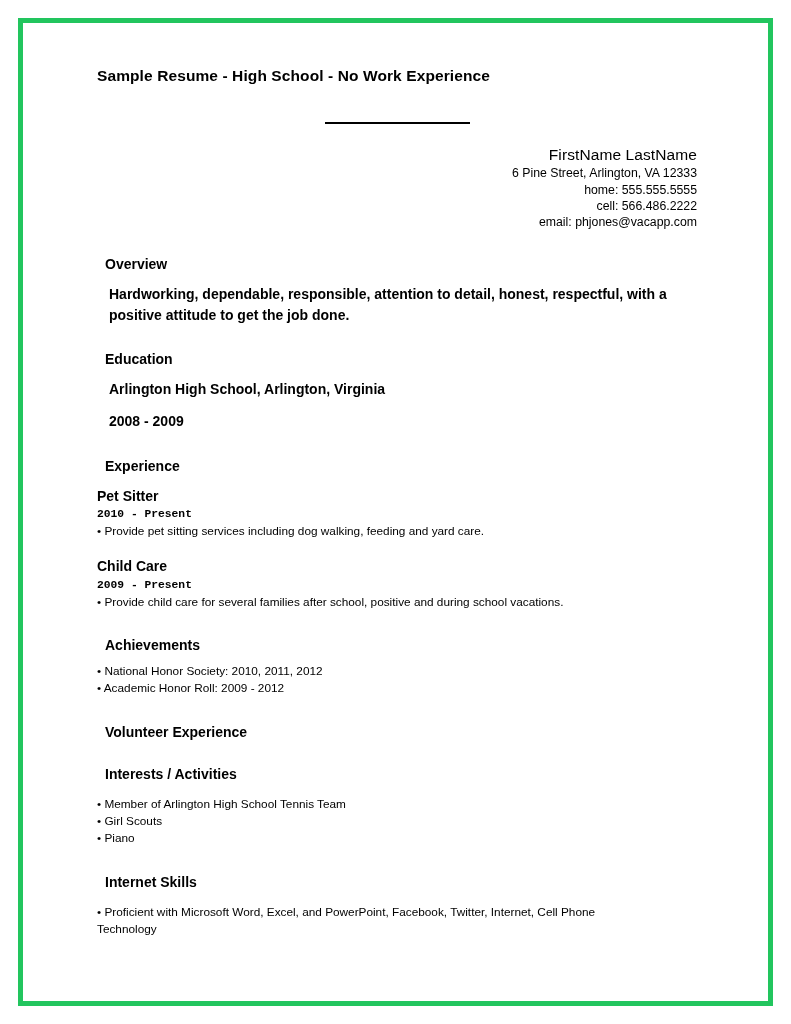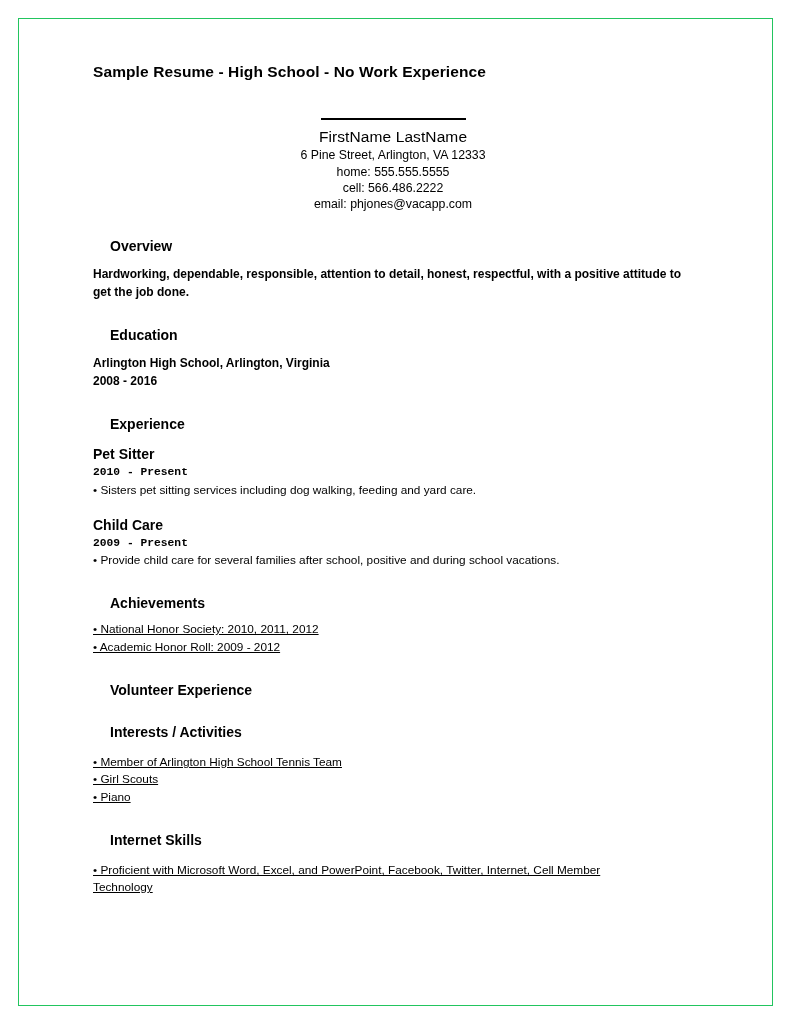--- a/index.html
+++ b/index.html
@@ -15,21 +15,21 @@
     position: relative;
     overflow: hidden;
   }
   .page {
     position: absolute;
     left: 18px;
     top: 18px;
     width: 755px;
     height: 988px;
     background: #ffffff;
-    border: 1px solid #22c55e;
+    border: 5px solid #22c55e;
     box-sizing: border-box;
   }
   .content {
     position: absolute;
     left: 74px;
     top: 30px;
     width: 600px;
   }
   .doc-title {
     font-size: 15.5px;
@@ -44,44 +44,45 @@
     margin-top: 28px;
   }
   .short-rule {
     display: inline-block;
     width: 145px;
     height: 0;
     border-top: 2px solid #000;
     vertical-align: middle;
   }
   .contact {
-    text-align: center;
+    text-align: right;
+    margin-top: 14px;
     line-height: 1.32;
   }
   .contact .name {
     font-size: 15.5px;
     font-weight: normal;
     letter-spacing: 0.1px;
   }
   .contact .line {
     font-size: 12.3px;
   }
   h2.section {
     font-size: 14px;
     font-weight: bold;
-    margin: 26px 0 12px 17px;
+    margin: 26px 0 12px 8px;
   }
   h2.section.tight {
     margin-bottom: 10px;
   }
   .bold-body {
-    font-size: 12px;
+    font-size: 14px;
     font-weight: bold;
     line-height: 1.45;
-    margin: 0;
+    margin: 12px;
   }
   .entry {
     margin: 0 0 16px 0;
   }
   .entry .job-title {
     font-size: 14px;
     font-weight: bold;
     margin: 0;
     line-height: 1.45;
   }
@@ -94,21 +95,20 @@
   }
   .entry .job-desc {
     font-size: 11.8px;
     margin: 1px 0 0 0;
     line-height: 1.45;
   }
   ul.bullets {
     list-style: none;
     margin: 0;
     padding: 0;
-    text-decoration: underline;
   }
   ul.bullets li {
     font-size: 11.8px;
     line-height: 1.47;
     margin: 0;
   }
   ul.bullets.gap {
     margin-top: 14px;
   }
   ul.bullets li.wrap {
@@ -133,28 +133,28 @@
       <div class="line">home: 555.555.5555</div>
       <div class="line">cell: 566.486.2222</div>
       <div class="line">email: phjones@vacapp.com</div>
     </div>
 
     <h2 class="section">Overview</h2>
     <p class="bold-body">Hardworking, dependable, responsible, attention to detail, honest, respectful, with a positive attitude to get the job done.</p>
 
     <h2 class="section">Education</h2>
     <p class="bold-body">Arlington High School, Arlington, Virginia</p>
-    <p class="bold-body">2008 - 2016</p>
+    <p class="bold-body">2008 - 2009</p>
 
     <h2 class="section">Experience</h2>
 
     <div class="entry">
       <p class="job-title">Pet Sitter</p>
       <p class="job-dates">2010 - Present</p>
-      <p class="job-desc">• Sisters pet sitting services including dog walking, feeding and yard care.</p>
+      <p class="job-desc">• Provide pet sitting services including dog walking, feeding and yard care.</p>
     </div>
 
     <div class="entry">
       <p class="job-title">Child Care</p>
       <p class="job-dates">2009 - Present</p>
       <p class="job-desc">• Provide child care for several families after school, positive and during school vacations.</p>
     </div>
 
     <h2 class="section tight">Achievements</h2>
     <ul class="bullets">
@@ -166,17 +166,17 @@
 
     <h2 class="section">Interests / Activities</h2>
     <ul class="bullets gap">
       <li>• Member of Arlington High School Tennis Team</li>
       <li>• Girl Scouts</li>
       <li>• Piano</li>
     </ul>
 
     <h2 class="section">Internet Skills</h2>
     <ul class="bullets gap">
-      <li class="wrap">• Proficient with Microsoft Word, Excel, and PowerPoint, Facebook, Twitter, Internet, Cell Member Technology</li>
+      <li class="wrap">• Proficient with Microsoft Word, Excel, and PowerPoint, Facebook, Twitter, Internet, Cell Phone Technology</li>
     </ul>
 
   </div>
 </div>
 
 </body></html>

